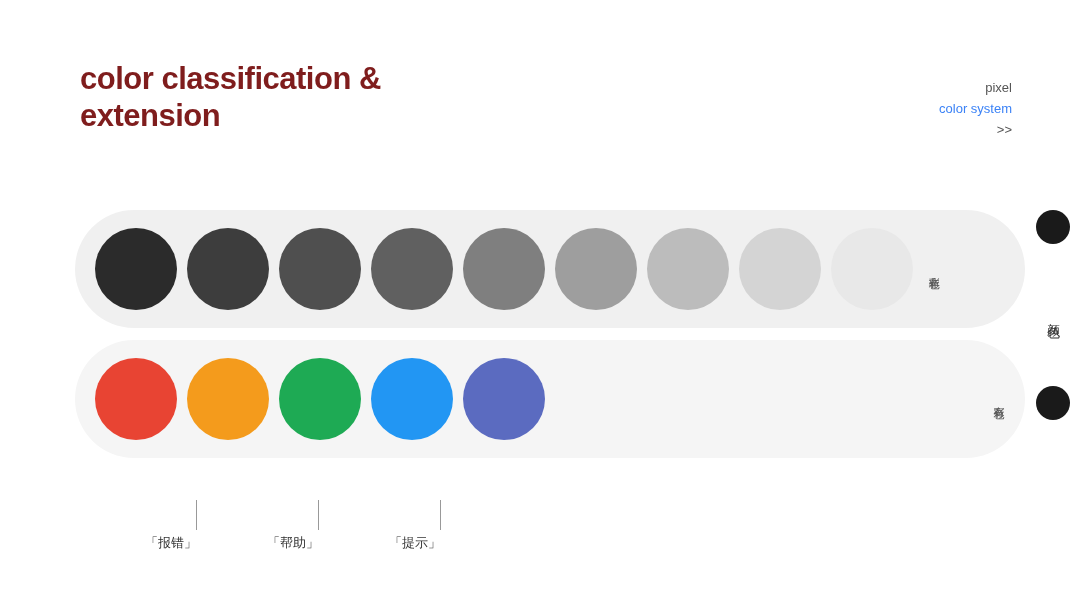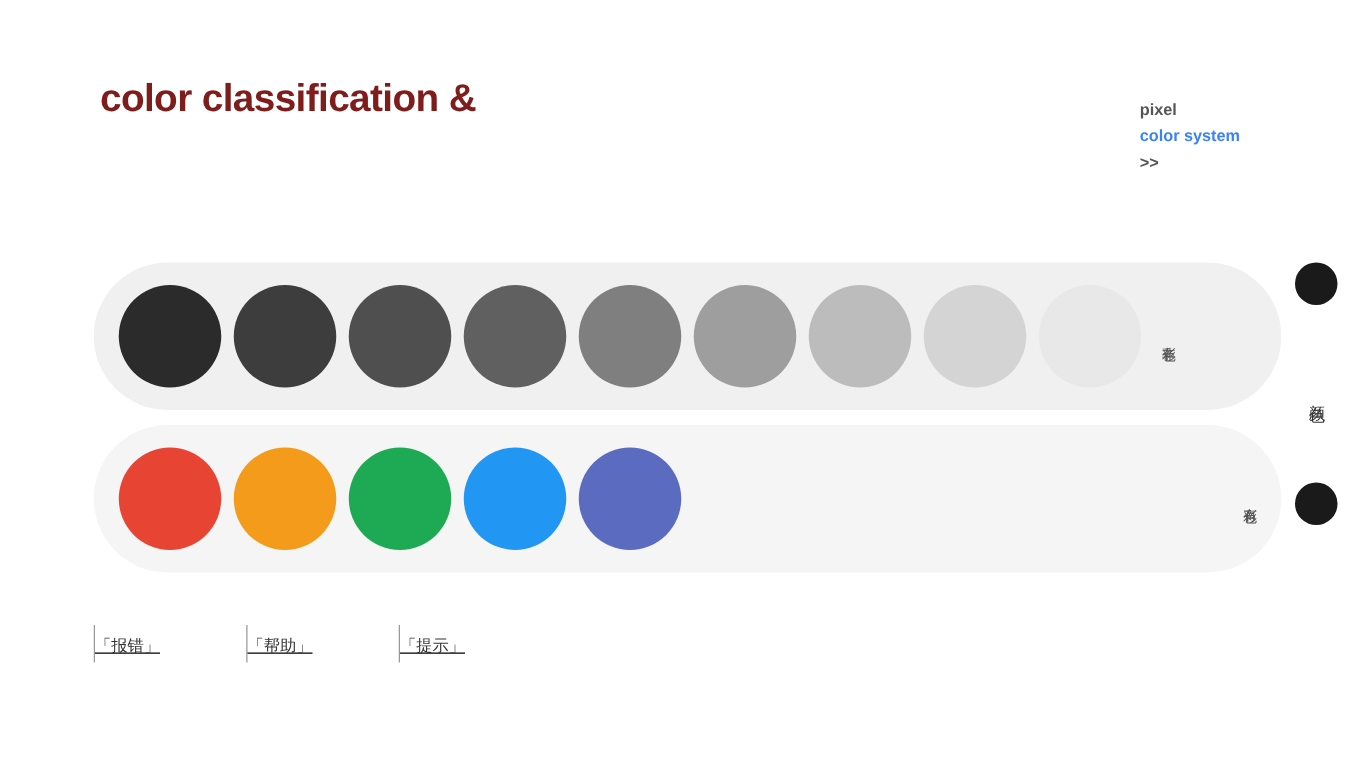--- a/index.html
+++ b/index.html
@@ -32,24 +32,23 @@
       font-weight: 900;
       color: #7f1d1d;
       line-height: 1.2;
       letter-spacing: -0.5px;
     }
 
     
     .top-right-label {
       position: absolute;
       top: 78px;
-      right: 88px;
-      text-align: left;
+      right: 68px;
+      text-align: right;
       line-height: 1.6;
-      font-weight: bold;
     }
 
     .top-right-label .pixel-text {
       font-size: 13px;
       color: #555;
       display: block;
     }
 
     .top-right-label .color-system-text {
       font-size: 13px;
@@ -146,24 +145,23 @@
       position: absolute;
       top: 500px;
       left: 75px;
       display: flex;
       align-items: flex-start;
       gap: 0px;
     }
 
     .label-item {
       display: flex;
-      flex-direction: row;
-      align-items: center;
+      flex-direction: column;
+      align-items: flex-end;
       width: 122px;
-      text-decoration: underline;
     }
 
     .label-line {
       width: 1px;
       height: 30px;
       background: #999;
       margin-bottom: 4px;
     }
 
     .label-text {
@@ -206,20 +204,21 @@
 
   </style>
 </head>
 <body>
 
 <div class="page-container">
 
   <div class="header">
     <div class="main-title">
       <span>color classification &amp;</span><br>
+      <span>extension</span>
     </div>
   </div>
 
   <div class="top-right-label">
     <span class="pixel-text">pixel</span>
     <span class="color-system-text">color system</span>
     <span class="arrow-text">&gt;&gt;</span>
   </div>
 
   <div class="color-rows-container">

